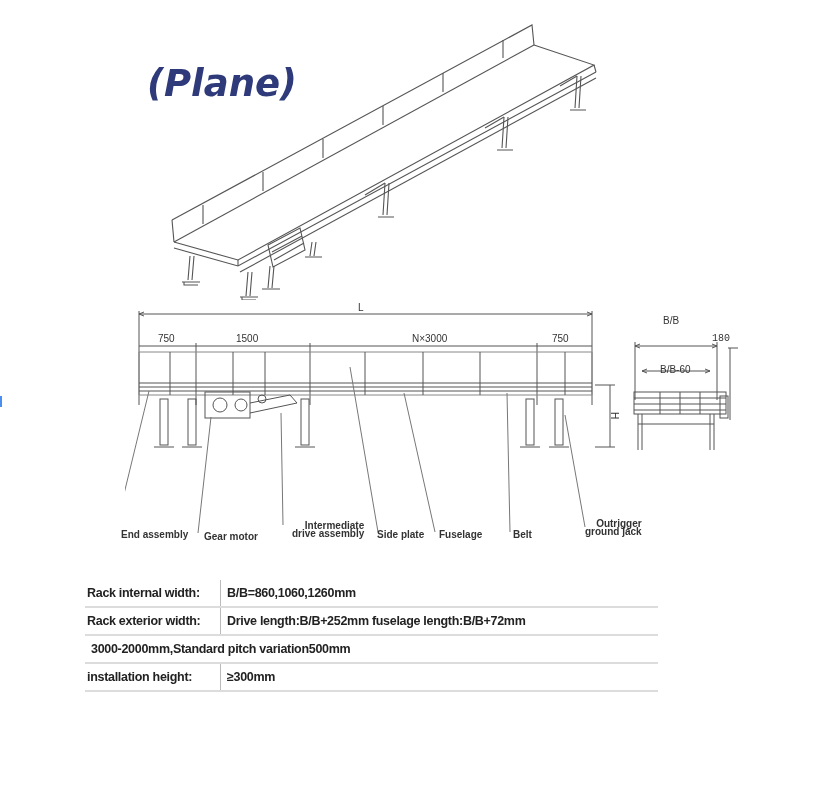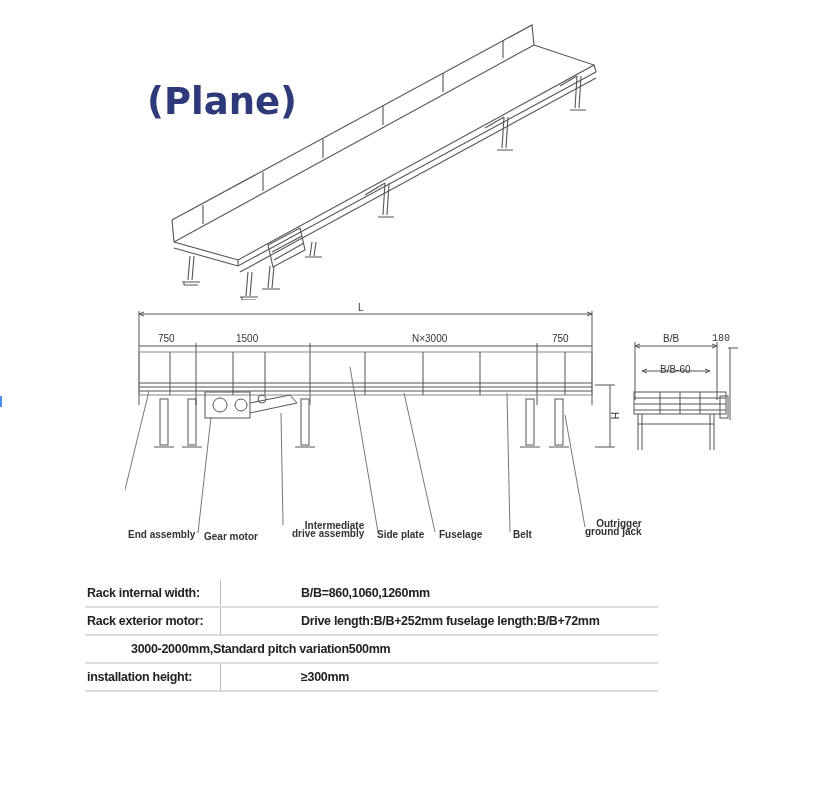--- a/index.html
+++ b/index.html
@@ -1,28 +1,28 @@
 <!DOCTYPE html>
 <html><head>
 <meta charset="utf-8">
 <style>
   html, body { margin:0; padding:0; background:#ffffff; }
   body { width:815px; height:804px; position:relative; overflow:hidden; font-family:"Liberation Sans", sans-serif; color:#222; }
-  .title { position:absolute; left:147px; top:80px; font-family:"DejaVu Sans", sans-serif; font-weight:bold; font-size:37px; color:#2e3a7a; letter-spacing:0px; }
+  .title { position:absolute; left:147px; top:62px; font-family:"DejaVu Sans", sans-serif; font-weight:bold; font-size:37px; color:#2e3a7a; letter-spacing:0px;font-style:italic; }
   .iso { position:absolute; left:160px; top:20px; }
   .side { position:absolute; left:125px; top:295px; }
   .end { position:absolute; left:620px; top:320px; }
   .dim { position:absolute; font-size:10px; color:#333; font-family:"Liberation Sans", sans-serif; }
   .callout { position:absolute; font-size:10px; font-weight:bold; color:#333; line-height:8px; text-align:right; }
   .edge-mark { position:absolute; left:0; top:396px; width:2px; height:11px; background:#4a8ef0; }
   .spec { position:absolute; left:85px; top:580px; width:573px; }
-  .row { position:relative; display:flex; border-bottom:2px solid #dcdcdc;gap:34px; }
+  .row { position:relative; display:flex; border-bottom:2px solid #dcdcdc; }
   .row.last { border-bottom:none; }
   .lbl { width:133px; font-weight:bold; font-size:12.5px; padding:6px 0 6px 2px; border-right:1.5px solid #bbb; white-space:nowrap; letter-spacing:-0.3px; }
-  .val { padding:6px 0 6px 6px; font-weight:bold; font-size:12.5px; white-space:nowrap; letter-spacing:-0.3px;margin-left:40px; }
+  .val { padding:6px 0 6px 6px; font-weight:bold; font-size:12.5px; white-space:nowrap; letter-spacing:-0.3px; }
   .val .indent { display:block; padding-left:150px; margin-top:6px; }
   .val .third { display:block; margin-top:11px; }
 </style>
 </head>
 <body>
 
 <div class="edge-mark"></div>
 
 <div class="title">(Plane)</div>
 
@@ -128,45 +128,45 @@
     <path d="M22 51 l5 -2 M22 51 l5 2 M90 51 l-5 -2 M90 51 l-5 2"></path>
     <path d="M110 28 L110 100 M108 28 L118 28"></path>
     <rect x="14" y="72" width="92" height="22"></rect>
     <path d="M14 78 L106 78 M14 84 L106 84 M14 90 L106 90"></path>
     <path d="M40 72 L40 94 M60 72 L60 94 M80 72 L80 94"></path>
     <rect x="100" y="76" width="8" height="22"></rect>
     <path d="M18 94 L18 130 M22 94 L22 130 M90 94 L90 130 M94 94 L94 130"></path>
     <path d="M18 104 L94 104"></path>
   </g>
 </svg>
-<div class="dim" style="left:663px;top:333px;">B/B</div>
+<div class="dim" style="left:663px;top:315px;">B/B</div>
 <div class="dim" style="left:660px;top:364px;text-align:right;">B/B-60</div>
 <div class="dim" style="left:712px;top:333px;font-family:Liberation Mono, monospace;">180</div>
 
-<div class="callout" style="left:104px;top:531px;padding-left:24px;">End assembly</div>
+<div class="callout" style="left:97px;top:531px;padding-left:24px;">End assembly</div>
 <div class="callout" style="left:204px;top:533px;">Gear motor</div>
 <div class="callout" style="left:292px;top:522px;">
   <span style="display:block">Intermediate</span>
   <span style="display:block">drive assembly</span>
 </div>
 <div class="callout" style="left:377px;top:531px;">Side plate</div>
 <div class="callout" style="left:439px;top:531px;">Fuselage</div>
 <div class="callout" style="left:513px;top:531px;">Belt</div>
 <div class="callout" style="left:585px;top:520px;">
   <span style="display:block">Outrigger</span>
   <span style="display:block">ground jack</span>
 </div>
 
 <div class="spec">
   <div class="row">
     <div class="lbl">Rack internal width:</div>
     <div class="val">B/B=860,1060,1260mm</div>
   </div>
   <div class="row">
-    <div class="lbl">Rack exterior motor:</div>
+    <div class="lbl">Rack exterior width:</div>
     <div class="val">Drive length:B/B+252mm  fuselage length:B/B+72mm</div>
   </div>
   <div class="row">
     <div class="val">3000-2000mm,Standard pitch variation500mm</div>
   </div>
   <div class="row">
     <div class="lbl">installation height:</div>
     <div class="val">≥300mm</div>
   </div>
 </div>

